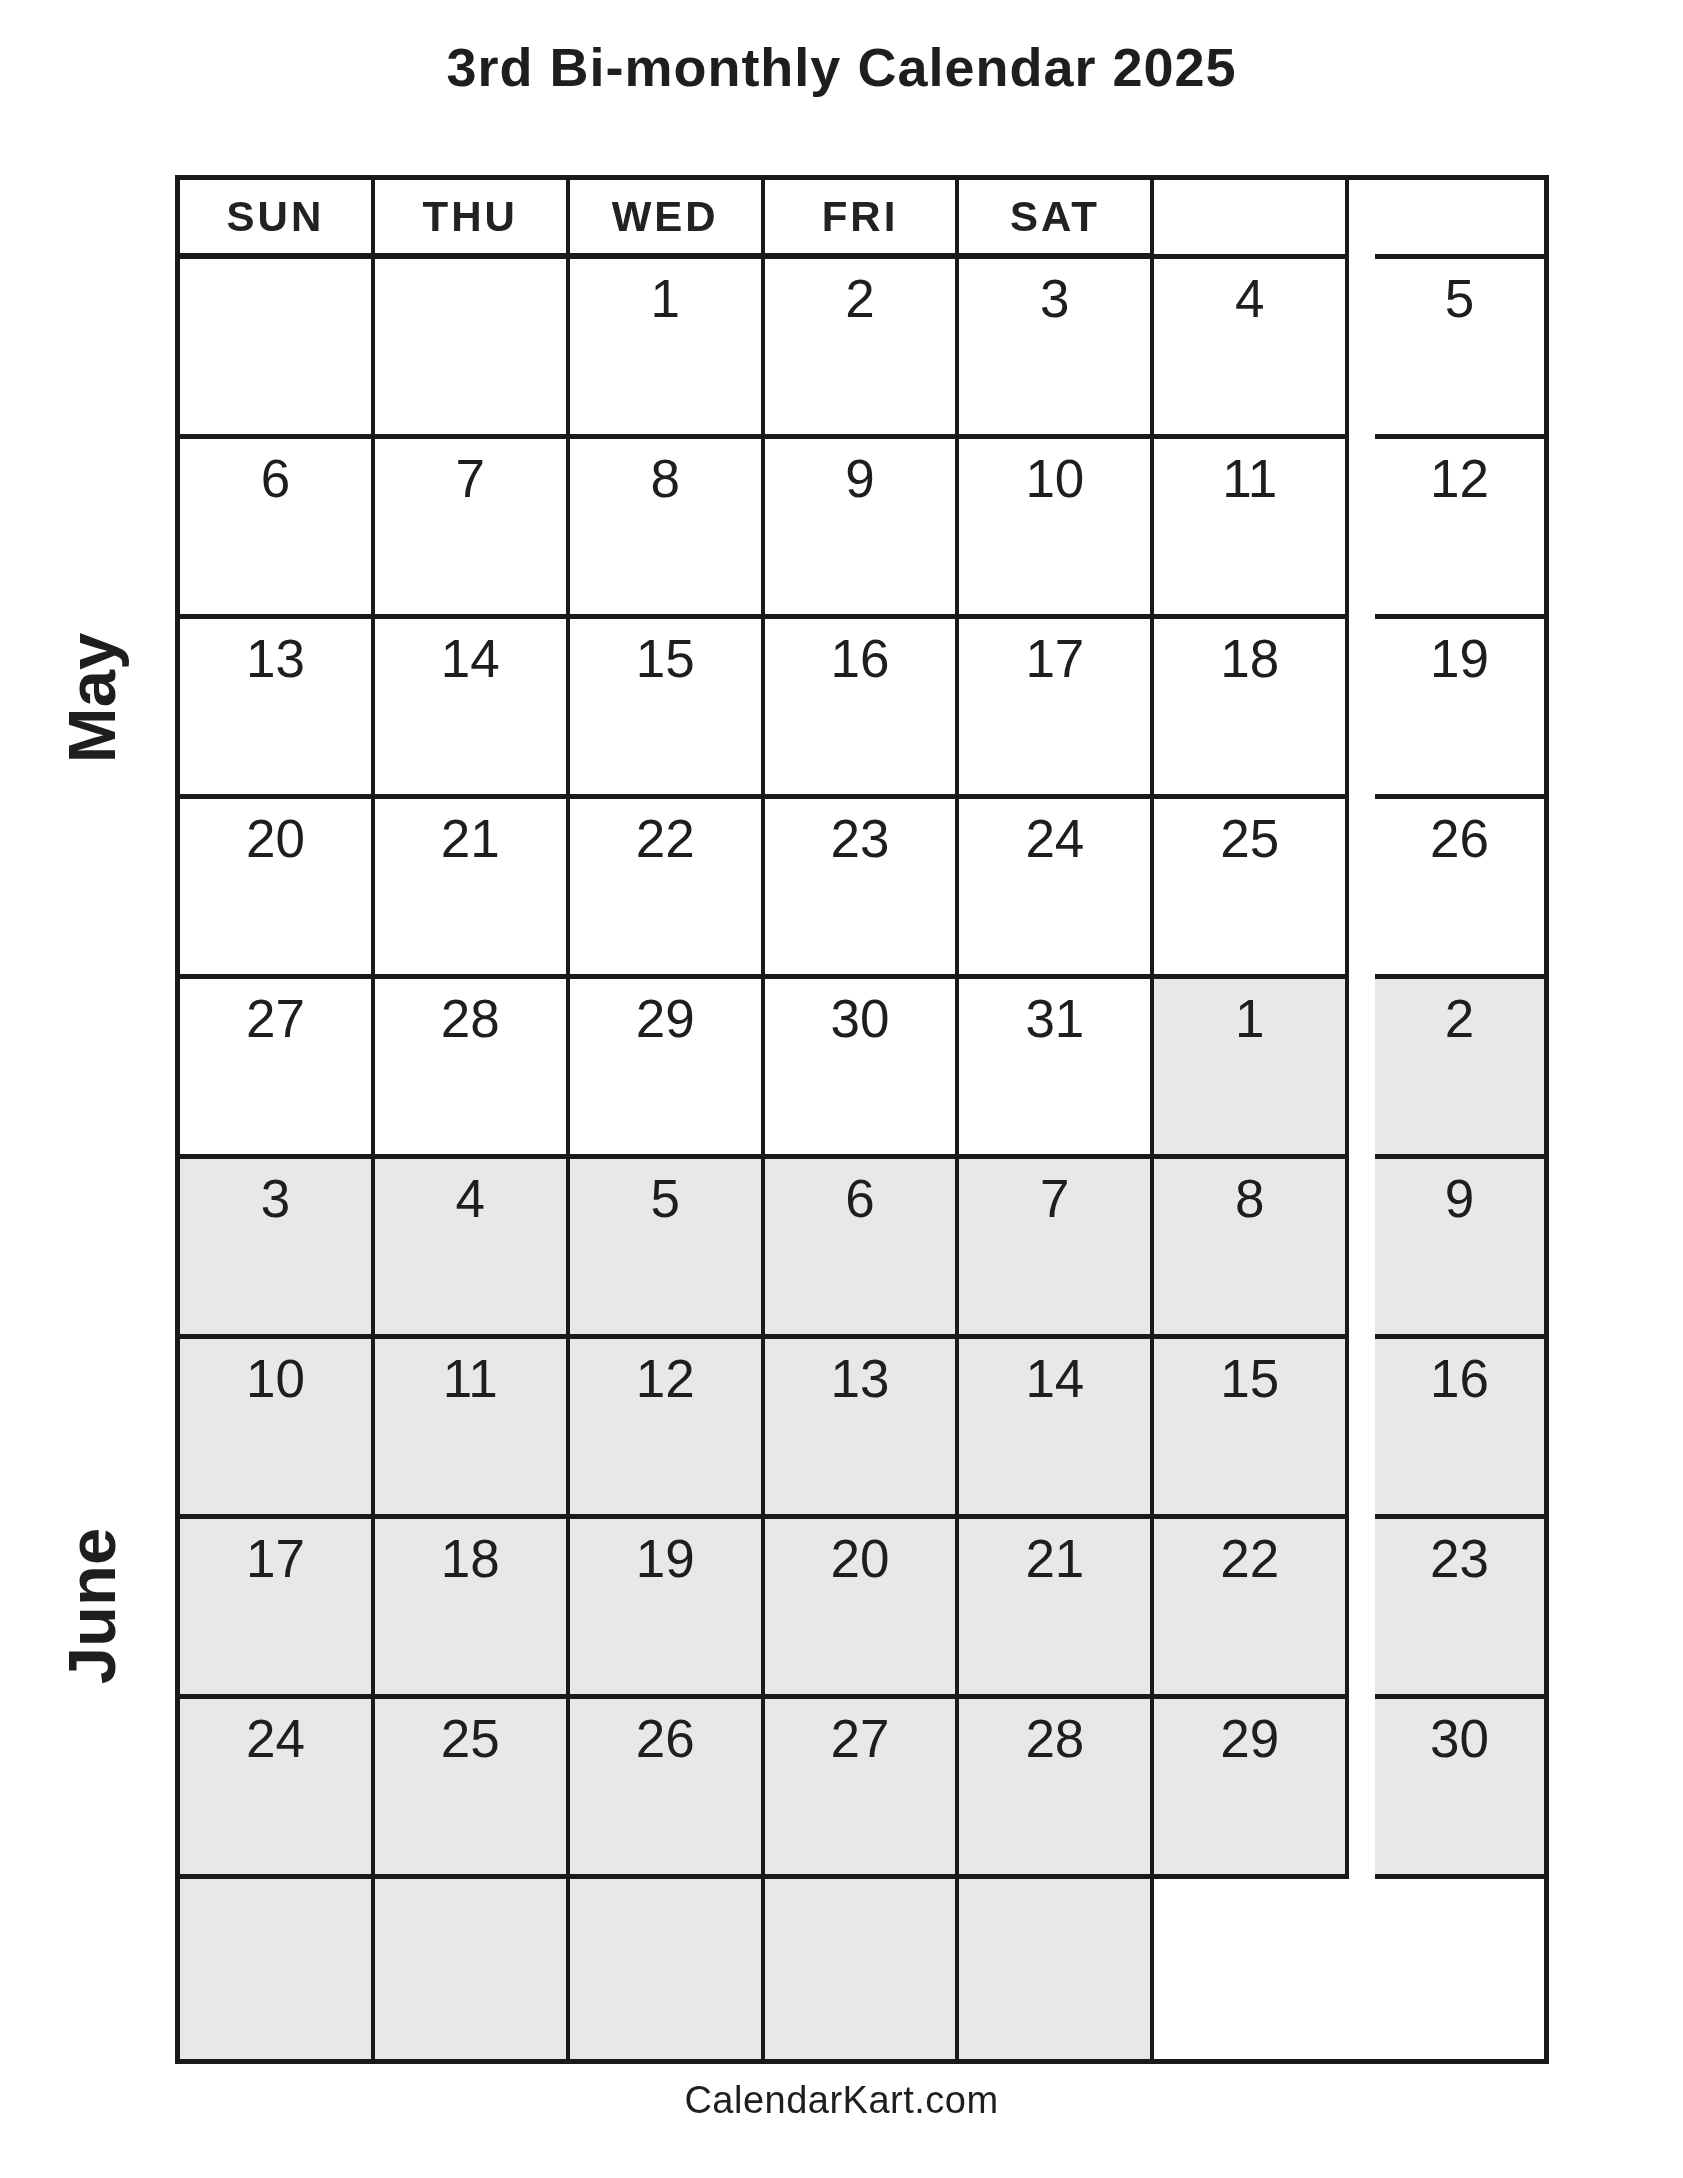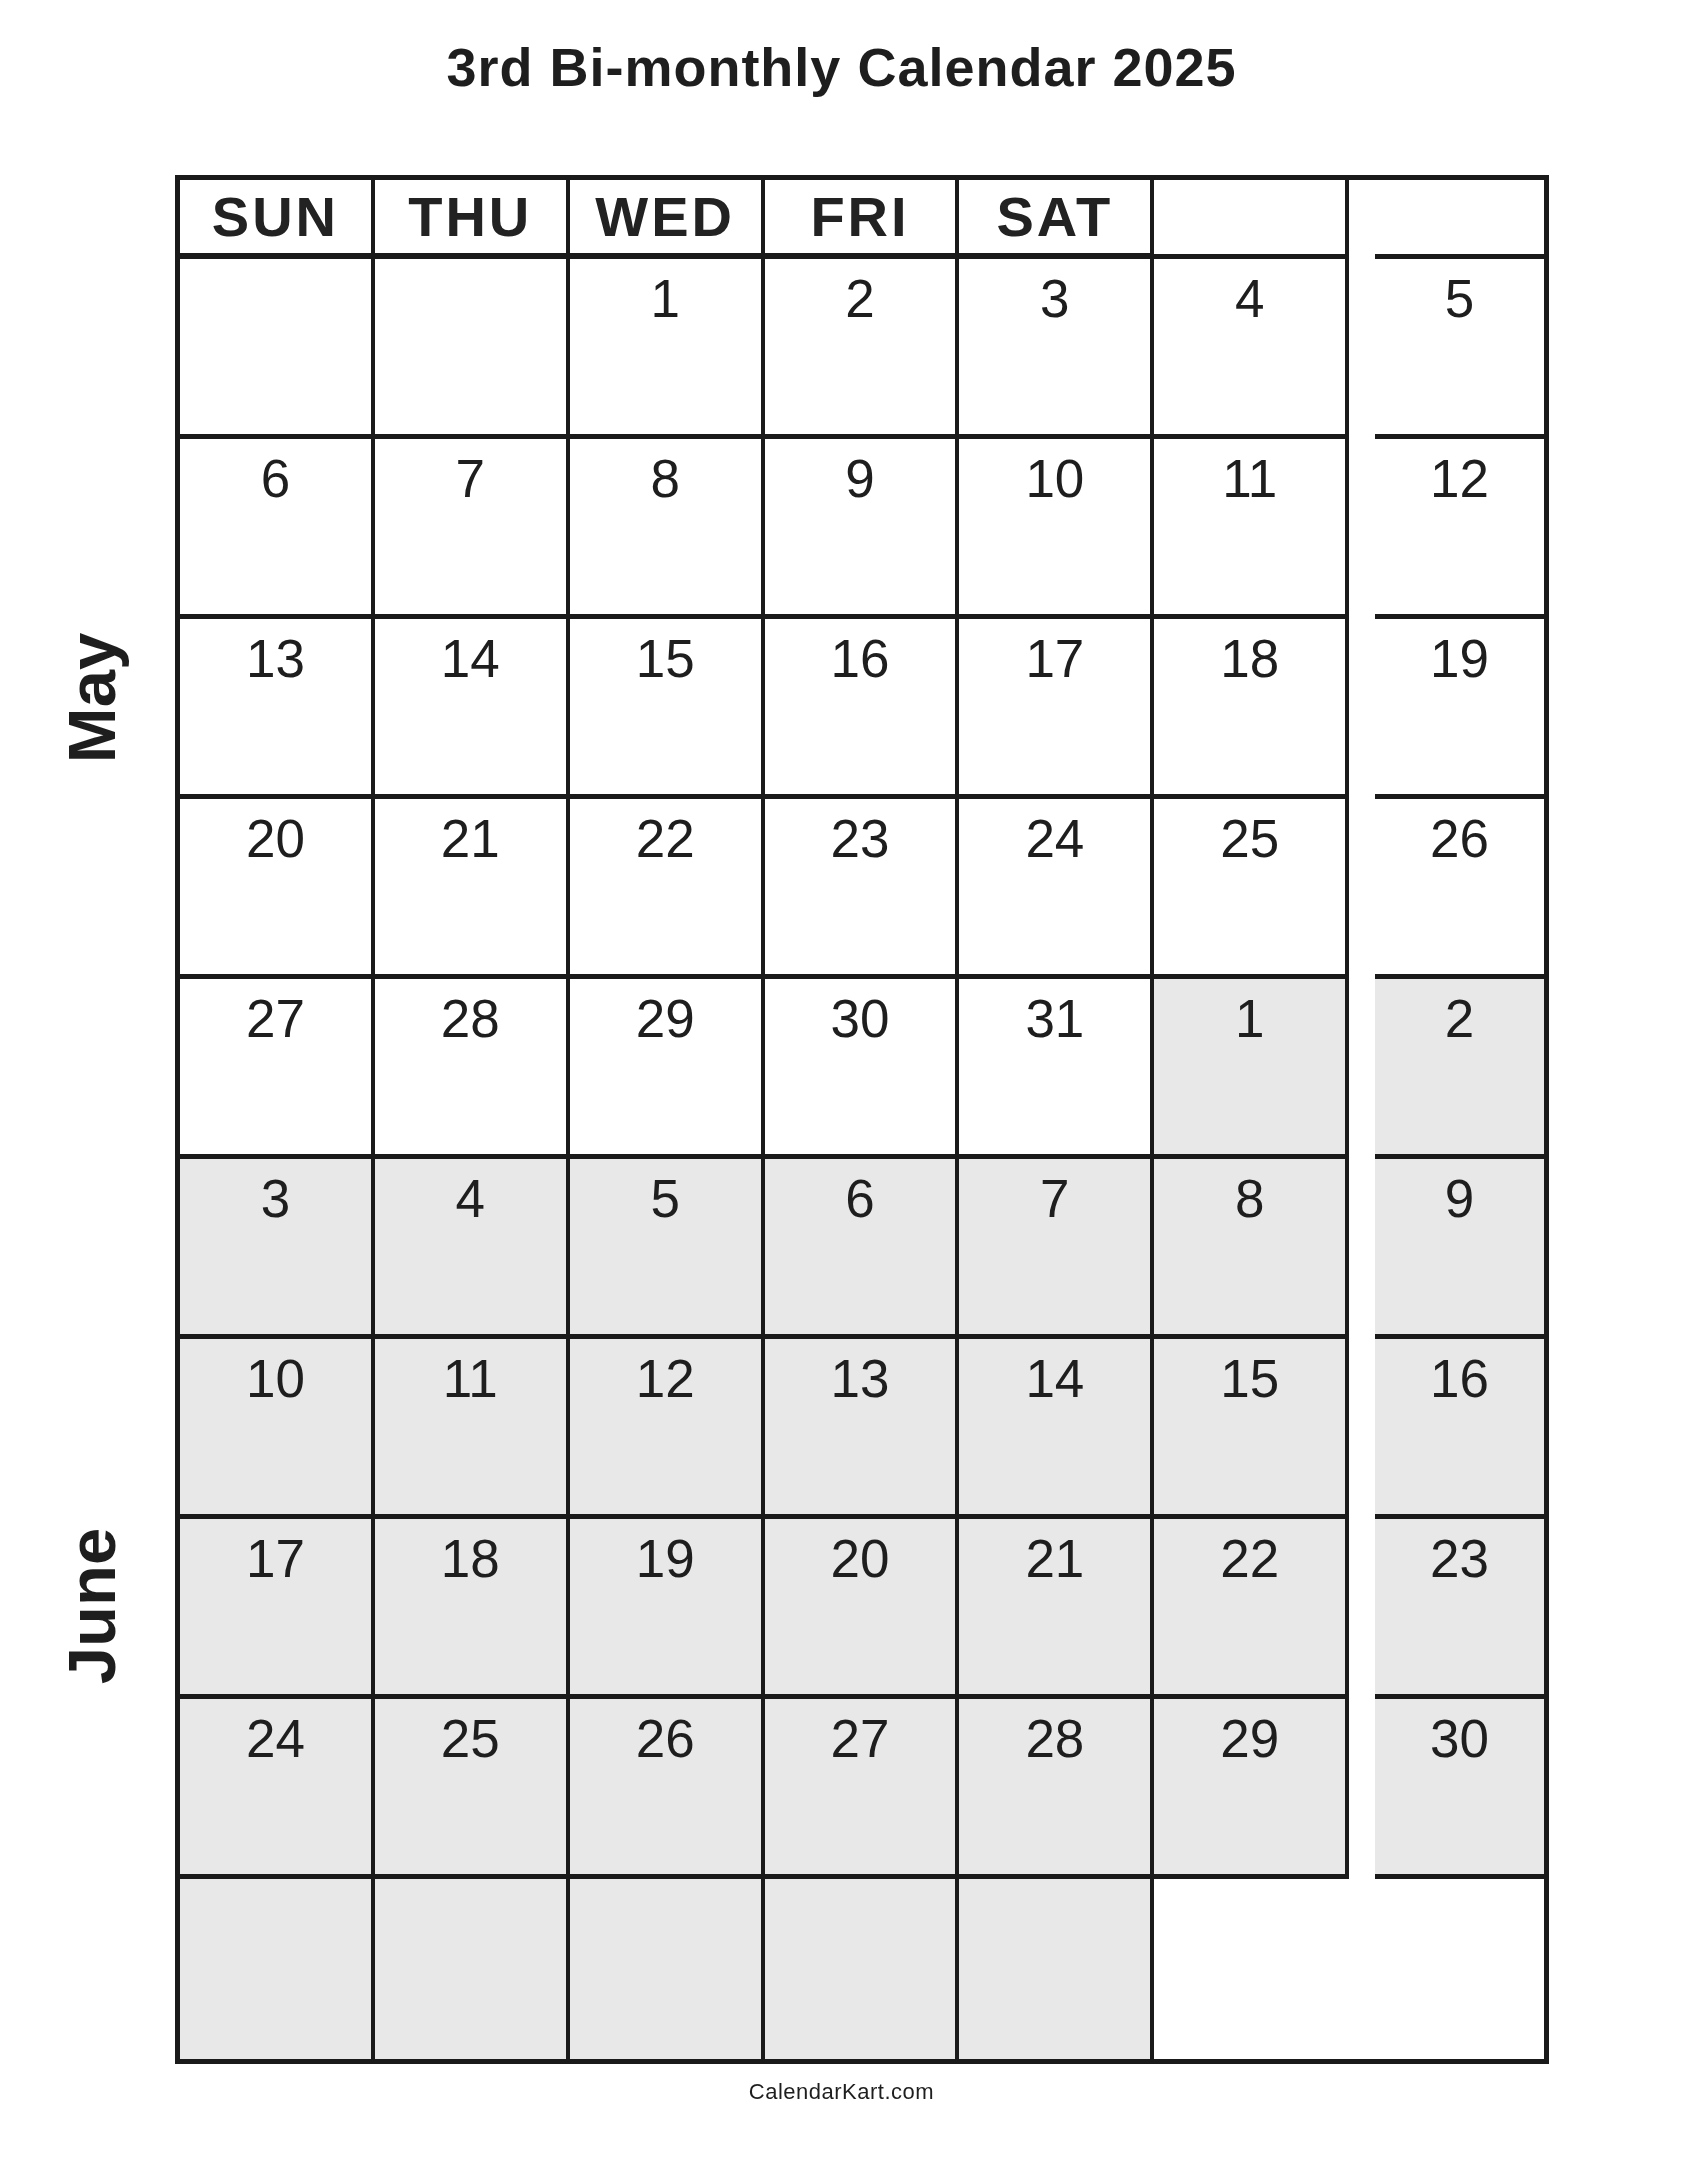--- a/index.html
+++ b/index.html
@@ -35,21 +35,21 @@
     grid-template-rows: 79px repeat(10, 180px);
     background: #ffffff;
   }
   .hcell {
     border-right: 4px solid #1a1a1a;
     border-bottom: 6px solid #1a1a1a;
     display: flex;
     align-items: center;
     justify-content: center;
     font-weight: bold;
-    font-size: 56px;
+    font-size: 42px;
     letter-spacing: 3px;
     color: #222222;
   }
   .dcell {
     border-right: 4px solid #1a1a1a;
     border-bottom: 5px solid #1a1a1a;
     text-align: center;
     padding-top: 12px;
     font-size: 53px;
     line-height: 1.05;
@@ -69,21 +69,21 @@
     white-space: nowrap;
   }
   .month-label.may { top: 698px; }
   .month-label.june { top: 1606px; }
   .site-footer {
     position: absolute;
     top: 2079px;
     left: 0;
     width: 100%;
     text-align: center;
-    font-size: 22px;
+    font-size: 38px;
     letter-spacing: 0.5px;
     color: #1e1e1e;
   }
 </style>
 </head>
 <body>
 
 <div class="page-title">3rd Bi-monthly Calendar 2025</div>
 
 <div class="month-label may">May</div>

